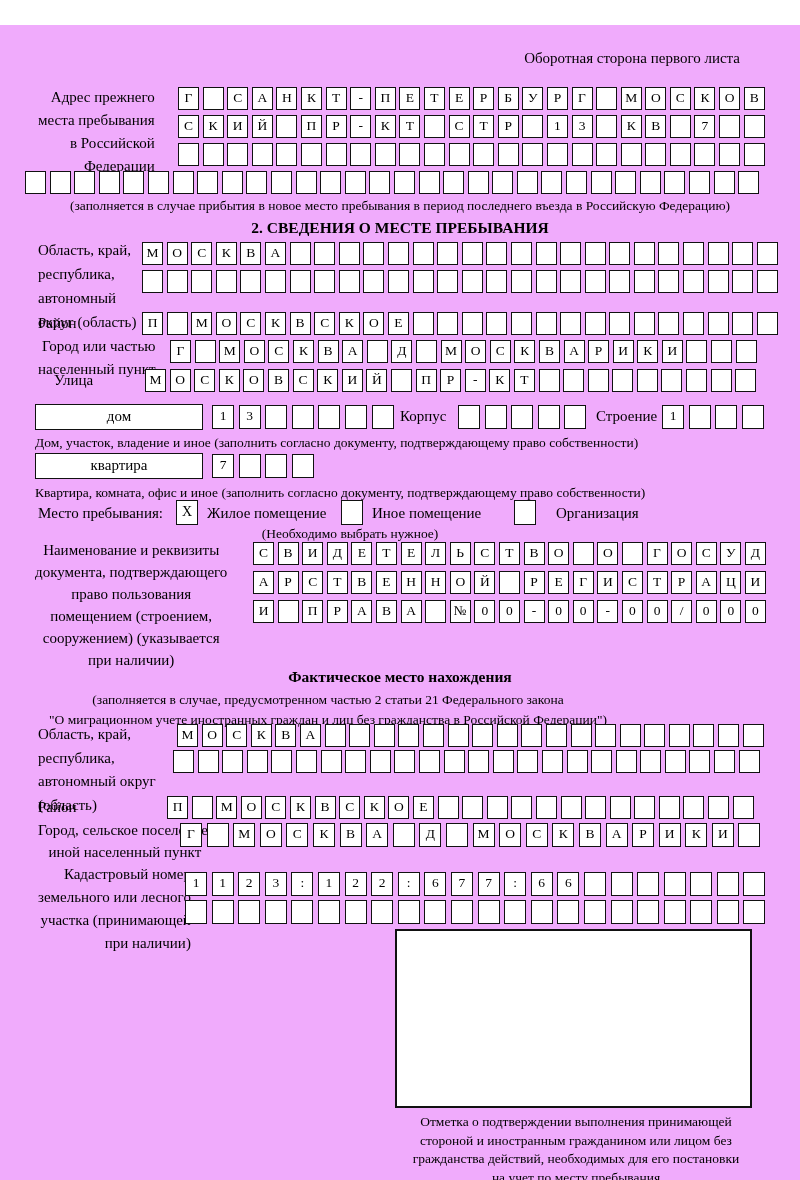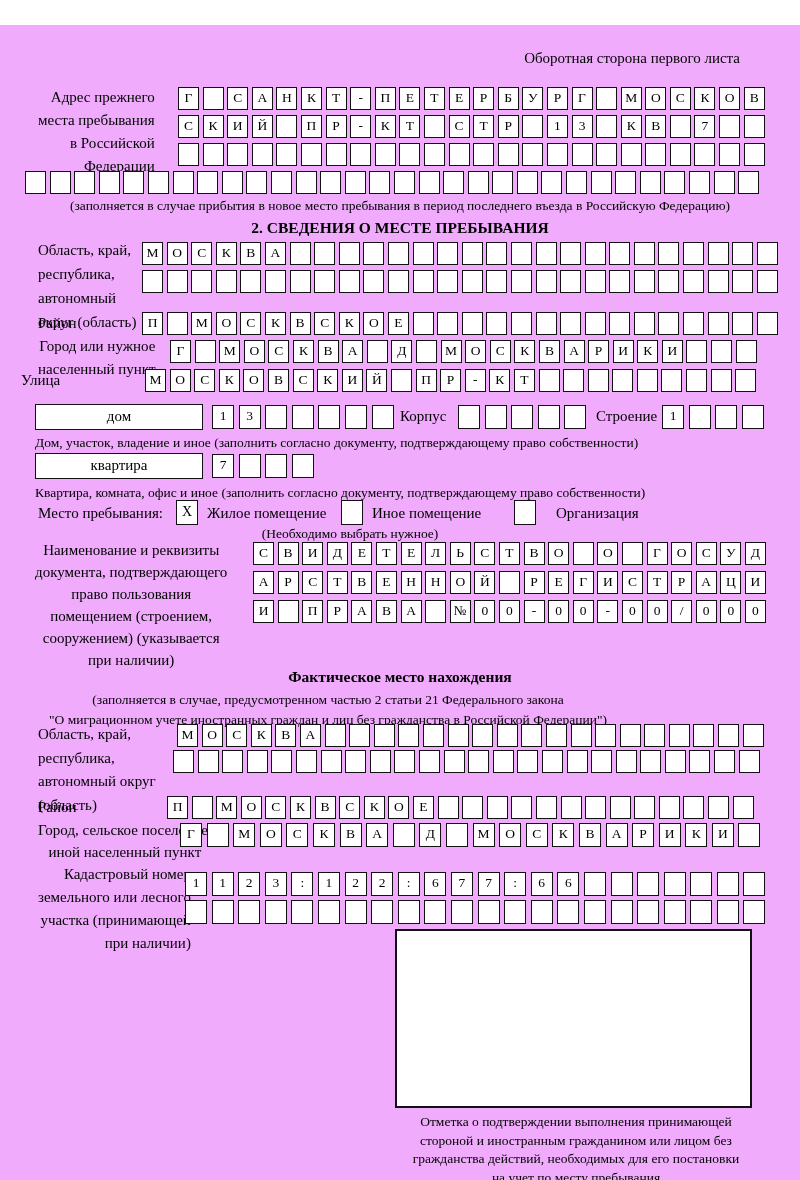--- a/index.html
+++ b/index.html
@@ -235,21 +235,21 @@
       <span class="cell"></span>
       <span class="cell"></span>
       <span class="cell"></span>
       <span class="cell"></span>
       <span class="cell"></span>
       <span class="cell"></span>
       <span class="cell"></span>
     </div>
 
   <div class="t lh23" style="top:310px;left:38px;">
-      <div>Город или нужное</div>
+      <div>Город или частью</div>
       <div>населенный пункт</div>
     </div>
   <div class="cellrow" style="top:315px;left:170px;">
       <span class="cell">Г</span>
       <span class="cell"></span>
       <span class="cell">М</span>
       <span class="cell">О</span>
       <span class="cell">С</span>
       <span class="cell">К</span>
       <span class="cell">В</span>
@@ -265,21 +265,21 @@
       <span class="cell">А</span>
       <span class="cell">Р</span>
       <span class="cell">И</span>
       <span class="cell">К</span>
       <span class="cell">И</span>
       <span class="cell"></span>
       <span class="cell"></span>
       <span class="cell"></span>
     </div>
 
-  <div class="t" style="top:344px;left:21px;">Улица</div>
+  <div class="t" style="top:344px;left:54px;">Улица</div>
   <div class="cellrow" style="top:344px;left:145px;">
       <span class="cell">М</span>
       <span class="cell">О</span>
       <span class="cell">С</span>
       <span class="cell">К</span>
       <span class="cell">О</span>
       <span class="cell">В</span>
       <span class="cell">С</span>
       <span class="cell">К</span>
       <span class="cell">И</span>

